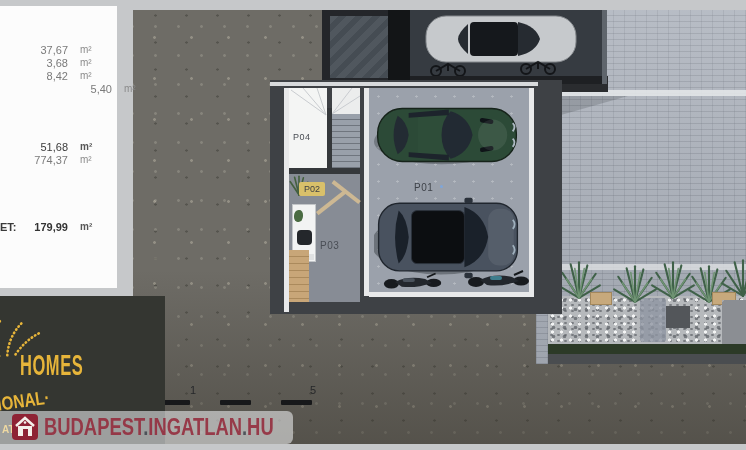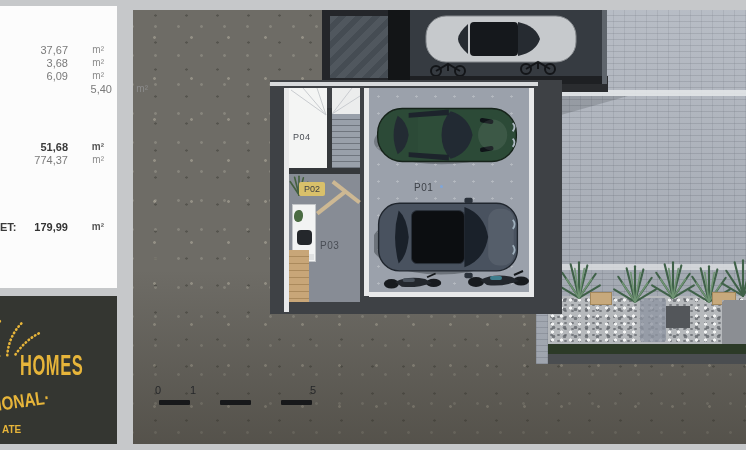--- a/index.html
+++ b/index.html
@@ -89,29 +89,29 @@
   
   .tick{width:12px;text-align:center;font-size:11px;color:#26282a;}
   .t0{left:152px;top:384px;} .t1{left:187px;top:384px;} .t5{left:307px;top:384px;}
   .sbar{top:400px;height:5px;background:#17181a;border-radius:1px;}
   .sb1{left:159px;width:31px;} .sb2{left:220px;width:31px;} .sb3{left:281px;width:31px;}
 
   
   .whitepanel{left:0;top:6px;width:117px;height:282px;background:#fcfcfc;}
   .prow{left:0;width:117px;height:13px;font-size:11px;}
   .pval{position:absolute;right:49px;width:60px;text-align:right;color:#7a7a7a;}
-  .punit{position:absolute;right:13px;width:24px;text-align:right;color:#8b8b8b;font-size:10px;}
+  .punit{position:absolute;right:13px;width:24px;color:#8b8b8b;font-size:10px;}
   .r1{top:38px;text-decoration:underline;} .r2{top:51px;} .r3{top:64px;} .r4{top:77px;padding-left:44px;}
-  .s1{top:135px;} .s1 .pval{color:#3a3a3a;font-weight:bold;} .s1 .punit{color:#555;font-weight:bold;}
+  .s1{top:135px;} .s1 .pval{color:#3a3a3a;font-weight:normal;} .s1 .punit{color:#555;font-weight:bold;}
   .s2{top:148px;}
   .trow{top:192px;margin-top:23px;} .trow .pval{color:#333;font-weight:bold;} .trow .punit{color:#555;font-weight:bold;}
   .tlabel{position:absolute;left:0;top:0;font-size:11px;font-weight:bold;color:#3a3a3a;}
 
   
-  .brandpanel{left:0;top:296px;width:117px;height:148px;background:#343631;overflow:hidden;}
+  .brandpanel{left:0;top:296px;width:117px;height:148px;background:#343631;overflow:hidden;padding-left:48px;}
   .crown{left:-14px;top:14px;transform:rotate(-20deg);}
   .wordmark{left:20px;top:52px;font-size:30px;font-weight:bold;color:#e7b53a;
     transform:scaleX(.55);transform-origin:left top;white-space:nowrap;letter-spacing:1px;}
   .tagline{left:-4px;top:98px;font-size:19px;font-weight:bold;color:#e7b53a;
     transform:rotate(-8deg) scaleX(.8);transform-origin:left top;white-space:nowrap;}
   .tagline2{left:2px;top:128px;font-size:10px;font-weight:bold;color:#e7b53a;}
 
   
   .wmbar{left:0;top:411px;width:293px;height:33px;background:rgba(244,246,247,.55);
     border-radius:0 6px 6px 0;z-index:30;}
@@ -362,21 +362,21 @@
   <div class="abs whitepanel z5">
     <div class="abs prow r1">
         <span class="pval">37,67</span>
         <span class="punit">m²</span>
       </div>
     <div class="abs prow r2">
         <span class="pval">3,68</span>
         <span class="punit">m²</span>
       </div>
     <div class="abs prow r3">
-        <span class="pval">6,09</span>
+        <span class="pval">8,42</span>
         <span class="punit">m²</span>
       </div>
     <div class="abs prow r4">
         <span class="pval">5,40</span>
         <span class="punit">m²</span>
       </div>
     <div class="abs prow s1">
         <span class="pval">51,68</span>
         <span class="punit">m²</span>
       </div>
@@ -397,14 +397,26 @@
         <path d="M6 40 q2 -22 14 -34"></path>
         <path d="M14 42 q8 -18 26 -26"></path>
         <path d="M22 44 q14 -10 30 -12"></path>
       </g>
     </svg>
     <div class="abs wordmark">HOMES</div>
     <div class="abs tagline">IONAL·</div>
     <div class="abs tagline2">ATE</div>
   </div>
 
+  <div class="abs wmbar">
+    <svg class="abs wmicon" width="26" height="26" viewBox="0 0 26 26">
+      <rect x="0" y="0" width="26" height="26" rx="4" fill="#8e2334"></rect>
+      <path d="M4 12 L13 4 L22 12" fill="none" stroke="#f4f0ea" stroke-width="2.5"></path>
+      <rect x="6" y="12" width="14" height="10" fill="#f4f0ea"></rect>
+      <rect x="11" y="15" width="5" height="7" fill="#8e2334"></rect>
+      <circle cx="13" cy="8.5" r="1.3" fill="#f4f0ea"></circle>
+    </svg>
+    <div class="abs wmtext">
+      <span class="wm-red">BUDAPEST</span><span class="wm-dot">.</span><span class="wm-red">INGATLAN</span><span class="wm-dot">.</span><span class="wm-red">HU</span>
+    </div>
+  </div>
 
 </div>
 
 </body></html>

